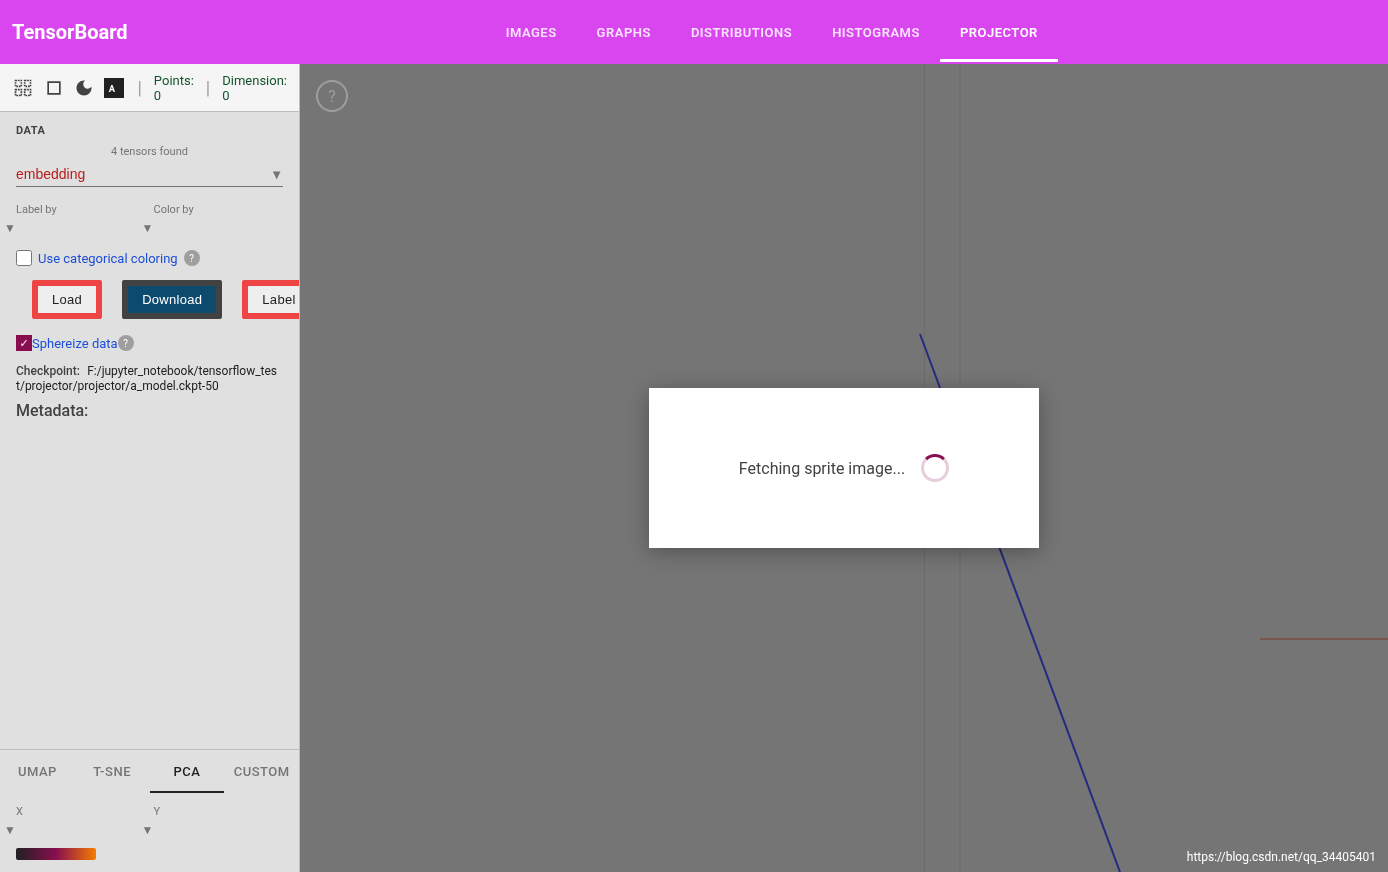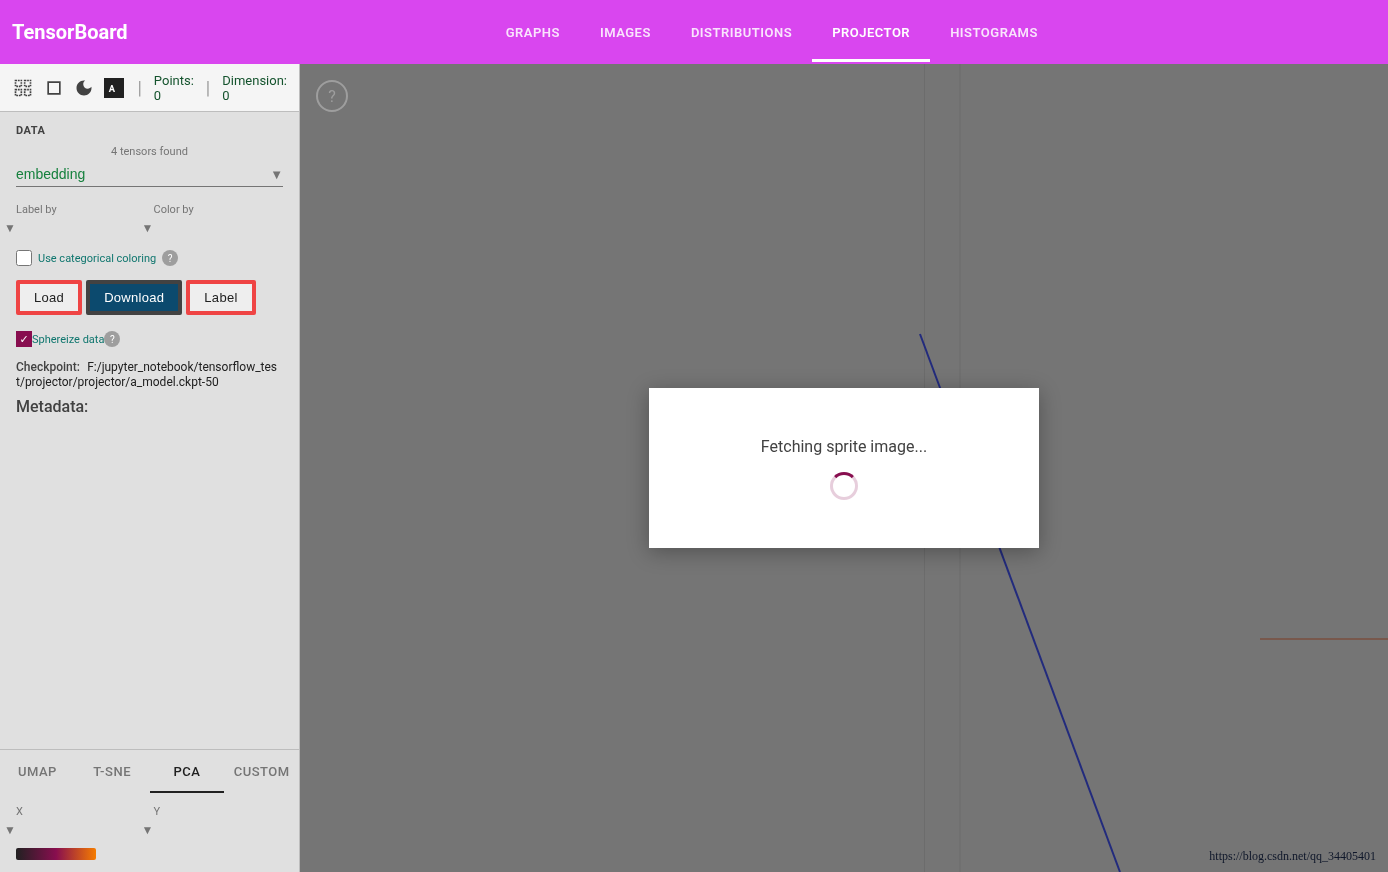--- a/index.html
+++ b/index.html
@@ -125,21 +125,21 @@
       width: 100%;
       border-bottom: 1px solid #757575;
       margin-bottom: 16px;
     }
     .select-wrapper select {
       appearance: none;
       background: transparent;
       border: none;
       outline: none;
       font-size: 14px;
-      color: #15803d;
+      color: #b91c1c;
       padding: 4px 0;
       width: 100%;
       cursor: pointer;
     }
     .select-wrapper .chevron-icon {
       position: absolute;
       right: 0;
       pointer-events: none;
       color: #757575;
     }
@@ -187,22 +187,22 @@
       align-items: center;
       gap: 6px;
       margin-bottom: 14px;
     }
     .checkbox-row input[type="checkbox"] {
       width: 16px;
       height: 16px;
       cursor: pointer;
     }
     .checkbox-label {
-      font-size: 11px;
-      color: #0f766e;
+      font-size: 13px;
+      color: #1d4ed8;
     }
     .help-icon {
       width: 16px;
       height: 16px;
       border-radius: 50%;
       background: #9e9e9e;
       color: white;
       font-size: 10px;
       display: flex;
       align-items: center;
@@ -212,26 +212,27 @@
 
     .btn-row {
       display: flex;
       gap: 4px;
       margin-bottom: 16px;
     }
     .btn {
       padding: 6px 14px;
       font-size: 13px;
       font-weight: 500;
-      border: 4px solid #ef4444;
+      border: 6px solid #ef4444;
       background: #eeeeee;
       color: #212121;
       cursor: pointer;
       border-radius: 2px;
       letter-spacing: 0.3px;
+      margin-left: 16px;
     }
     .btn.btn-dark {
       background: #0c4a6e;
       color: white;
       border-color: #424242;
     }
 
     .sphereize-row {
       display: flex;
       align-items: center;
@@ -354,21 +355,21 @@
     .loading-overlay {
       position: absolute;
       top: 50%;
       left: 50%;
       transform: translate(-50%, -50%);
       width: 390px;
       height: 160px;
       background: white;
       box-shadow: 0 4px 20px rgba(0,0,0,0.3);
       display: flex;
-      flex-direction: column;
+      flex-direction: row;
       align-items: center;
       justify-content: center;
       gap: 16px;
     }
     .loading-text {
       font-size: 16px;
       color: #424242;
     }
     .spinner {
       width: 28px;
@@ -380,45 +381,44 @@
     }
     @keyframes spin {
       to { transform: rotate(360deg); }
     }
 
     .url-bar {
       position: absolute;
       bottom: 8px;
       right: 12px;
       font-size: 12px;
-      color: #0f172a;
-      font-family: Liberation Serif, serif;
+      color: #ffffff;
     }
 
     
     .vertical-line {
       position: absolute;
       top: 0;
       bottom: 0;
       left: calc(50% + 80px);
       width: 1px;
       background: rgba(100,100,100,0.5);
     }
   </style>
 </head>
 <body>
 
 <div class="topnav">
   <div class="topnav-brand">TensorBoard</div>
   <div class="topnav-links">
+    <a class="nav-link">IMAGES</a>
     <a class="nav-link">GRAPHS</a>
-    <a class="nav-link">IMAGES</a>
     <a class="nav-link">DISTRIBUTIONS</a>
+    <a class="nav-link">HISTOGRAMS</a>
     <a class="nav-link active">PROJECTOR</a>
-    <a class="nav-link">HISTOGRAMS</a>
   </div>
 </div>
 
 <div class="main-layout">
 
   <div class="sidebar">
 
     <div class="toolbar">
       <div class="toolbar-icon">
         <svg viewBox="0 0 24 24" fill="none" stroke="currentColor" stroke-width="2">

